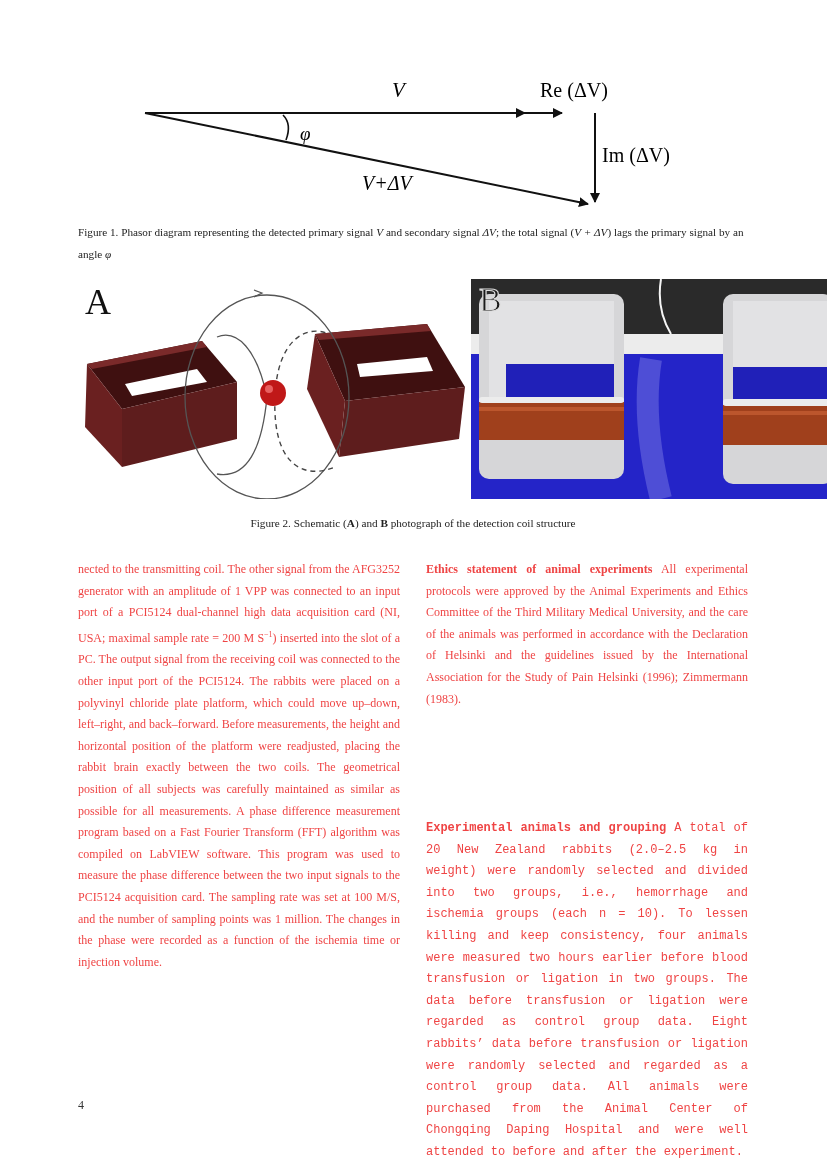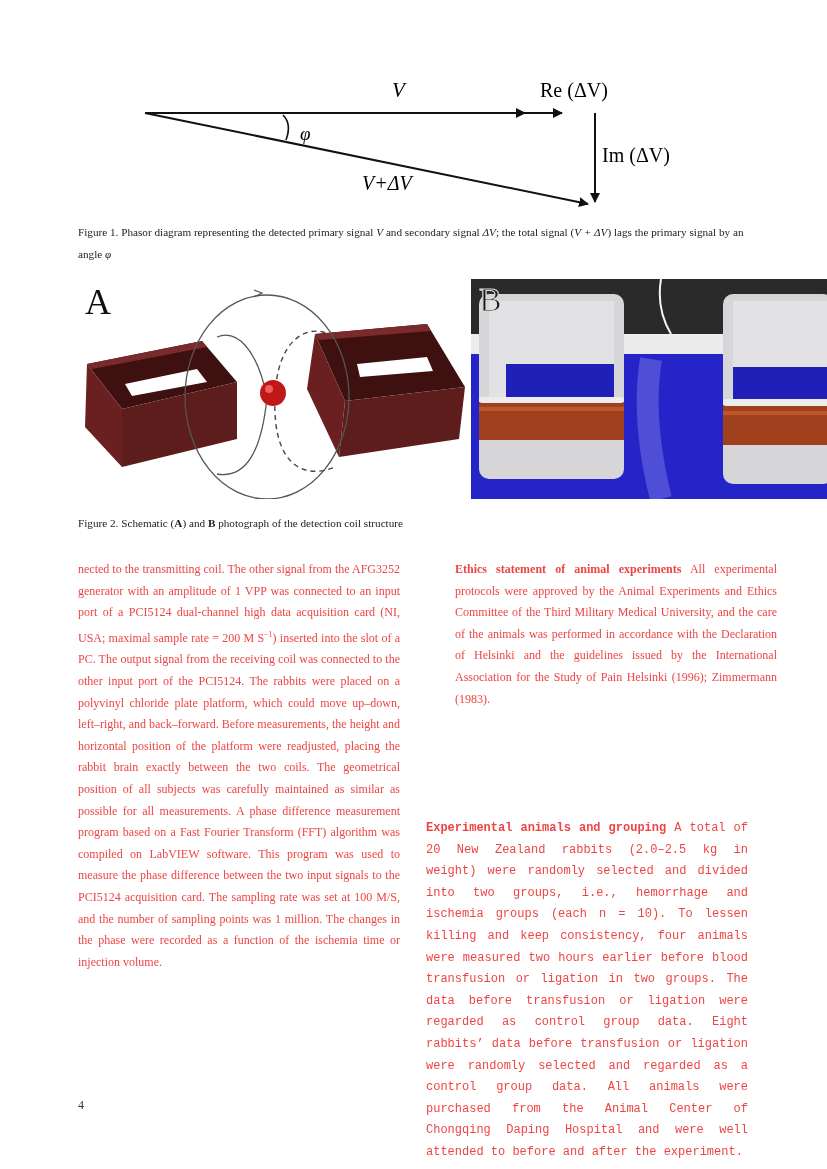--- a/index.html
+++ b/index.html
@@ -4,25 +4,25 @@
 <style>
   html, body { margin: 0; padding: 0; background: #ffffff; }
   body { width: 827px; height: 1169px; position: relative; overflow: hidden;
          font-family: "Liberation Serif", "DejaVu Serif", serif; color: #1a1a1a; }
   .abs { position: absolute; }
   #fig1 { left: 140px; top: 62px; width: 560px; height: 150px; }
   .cap { font-size: 11.2px; line-height: 22px; color: #222; }
   #cap1 { left: 78px; top: 221px; width: 670px; }
   #figA { left: 77px; top: 279px; width: 390px; height: 220px; }
   #figB { left: 471px; top: 279px; width: 356px; height: 220px; }
-  #cap2 { left: 78px; top: 512px; width: 670px; }
+  #cap2 { left: 78px; top: 512px; width: 670px; text-align: center; }
   .col { font-size: 12px; line-height: 21.6px; text-align: justify; color: #ef4444; }
   .col p { margin: 0; }
   #colL { left: 78px; top: 559px; width: 322px; }
-  #colR1 { left: 426px; top: 559px; width: 322px; margin-left: 29px; }
+  #colR1 { left: 426px; top: 559px; width: 322px; }
   #colR2 { left: 426px; top: 818px; width: 322px; font-family: Liberation Mono, monospace; }
   b { font-weight: bold; }
   i { font-style: italic; }
   #pagenum { left: 78px; top: 1098px; font-size: 12px; color: #333; }
 </style>
 </head>
 <body>
 
 <svg id="fig1" class="abs" viewBox="0 0 560 150">
   <defs>

